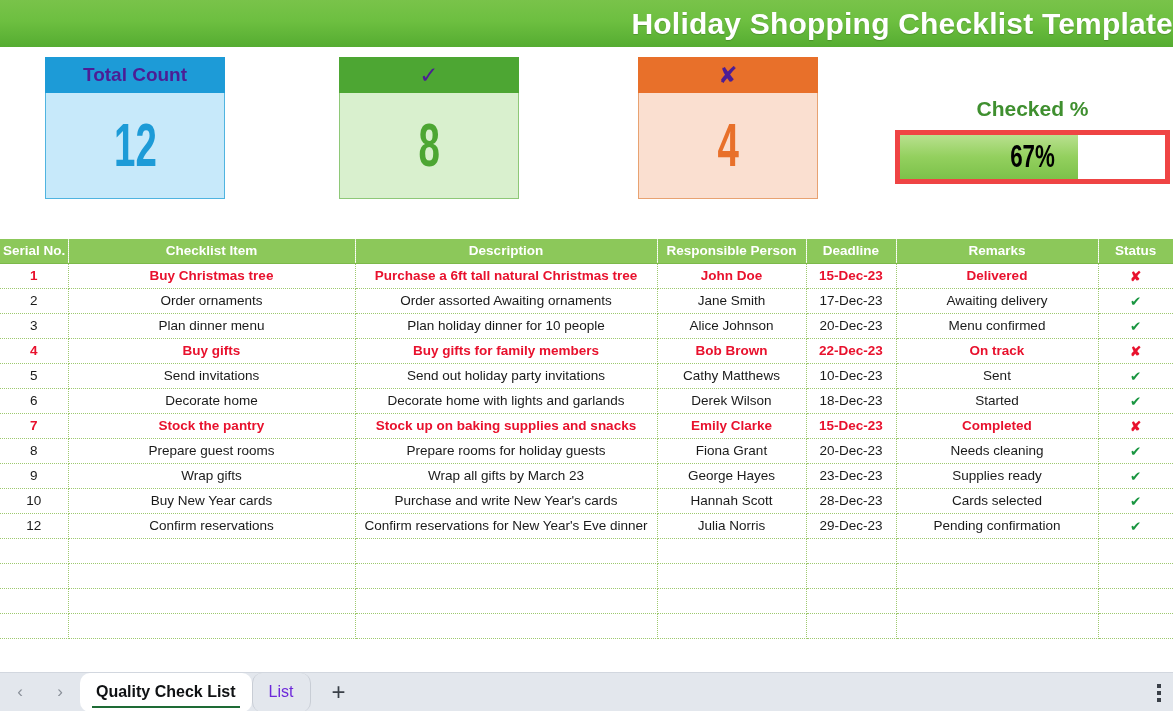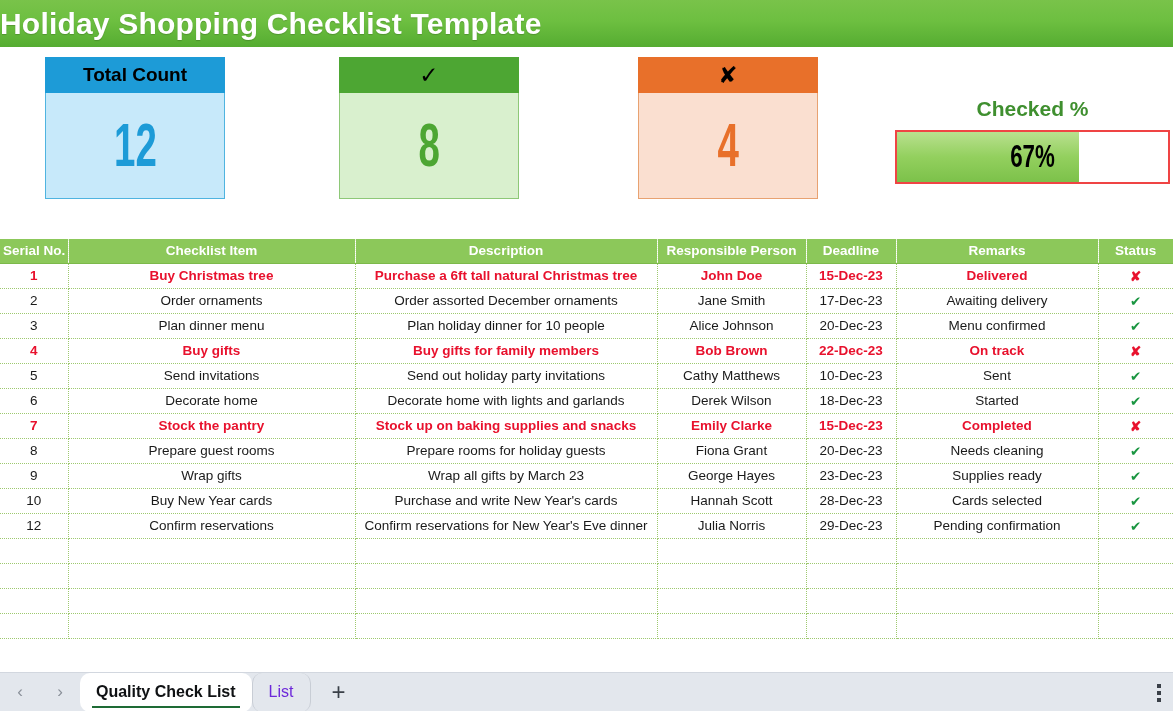--- a/index.html
+++ b/index.html
@@ -11,21 +11,21 @@
     overflow: hidden;
   }
 
   
   #title-banner {
     width: 1173px;
     height: 47px;
     background: linear-gradient(to bottom, #79c34a 0%, #6dbf40 45%, #55ac31 100%);
     display: flex;
     align-items: center;
-    justify-content: flex-start;
+    justify-content: flex-end;
   }
   #title-text {
     color: #ffffff;
     font-size: 30px;
     font-weight: bold;
     letter-spacing: .2px;
     text-shadow: 0 1px 1px rgba(0,0,0,.18);
     font-family: "Liberation Sans", sans-serif;
   }
 
@@ -40,21 +40,21 @@
     position: absolute;
     top: 10px;
     width: 180px;
     height: 142px;
   }
   .kpi-head {
     height: 36px;
     display: flex;
     align-items: center;
     justify-content: center;
-    color: #000000;
+    color: #4c1d95;
     font-size: 19px;
     font-weight: bold;
   }
   .kpi-body {
     height: 106px;
     display: flex;
     align-items: center;
     justify-content: center;
   }
   .kpi-value {
@@ -93,21 +93,21 @@
     text-align: center;
     color: #3f8f2f;
     font-size: 21px;
     font-weight: bold;
     margin-bottom: 9px;
   }
   #progress-bar-frame {
     position: relative;
     width: 275px;
     height: 54px;
-    border: 2px solid #ef4444;
+    border: 5px solid #ef4444;
     background: #ffffff;
     overflow: hidden;
   }
   #progress-bar-fill {
     position: absolute;
     left: 0; top: 0; bottom: 0;
     width: 67%;
     background: linear-gradient(to bottom, #b9e08f 0%, #93d05e 50%, #7cc14a 100%);
   }
   #progress-value {
@@ -302,21 +302,21 @@
           <td>Buy Christmas tree</td>
           <td>Purchase a 6ft tall natural Christmas tree</td>
           <td>John Doe</td>
           <td>15-Dec-23</td>
           <td>Delivered</td>
           <td class="c-status"><span class="mark-cross">✘</span></td>
         </tr>
         <tr class="row-normal">
           <td>2</td>
           <td>Order ornaments</td>
-          <td>Order assorted December ornaments</td>
+          <td>Order assorted Awaiting ornaments</td>
           <td>Jane Smith</td>
           <td>17-Dec-23</td>
           <td>Awaiting delivery</td>
           <td class="c-status"><span class="mark-check">✔</span></td>
         </tr>
         <tr class="row-normal">
           <td>3</td>
           <td>Plan dinner menu</td>
           <td>Plan holiday dinner for 10 people</td>
           <td>Alice Johnson</td>

